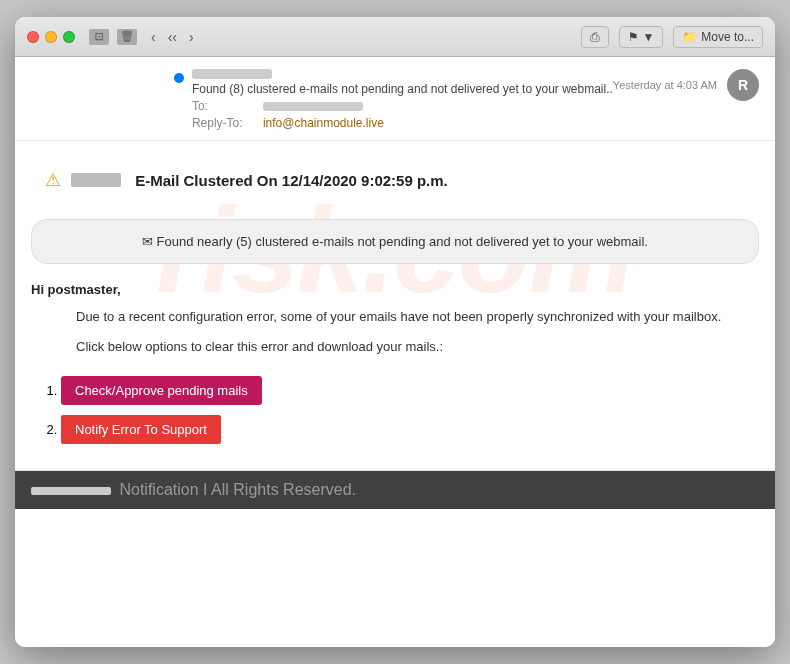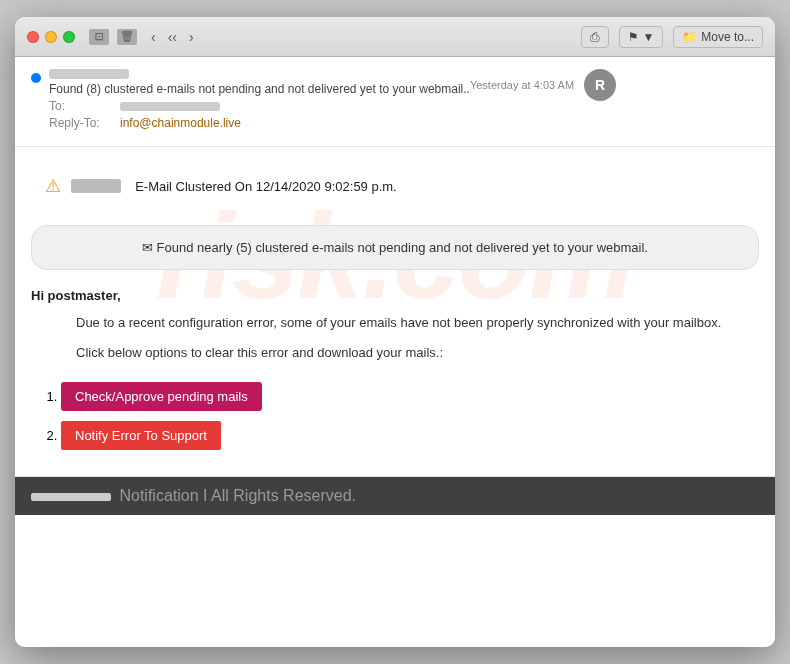--- a/index.html
+++ b/index.html
@@ -116,22 +116,21 @@
     }
 
     .email-header {
       padding: 12px 16px 10px 16px;
       border-bottom: 1px solid #e5e5e5;
     }
 
     .sender-row {
       display: flex;
       align-items: flex-start;
-      justify-content: flex-start;
-      margin-bottom: 6px;
+      justify-content: flex-end;
     }
 
     .sender-left {
       display: flex;
       align-items: flex-start;
       gap: 8px;
     }
 
     .blue-dot {
       width: 10px;
@@ -242,22 +241,22 @@
       margin-bottom: 16px;
       background: #fff;
     }
 
     .warning-icon {
       font-size: 18px;
       color: #f0a000;
     }
 
     .warning-text {
-      font-size: 13px;
-      font-weight: normal;
+      font-size: 15px;
+      font-weight: bold;
       color: #222;
     }
 
     .blurred-name {
       display: inline-block;
       width: 50px;
       height: 14px;
       background: #bbb;
       border-radius: 2px;
       vertical-align: middle;

